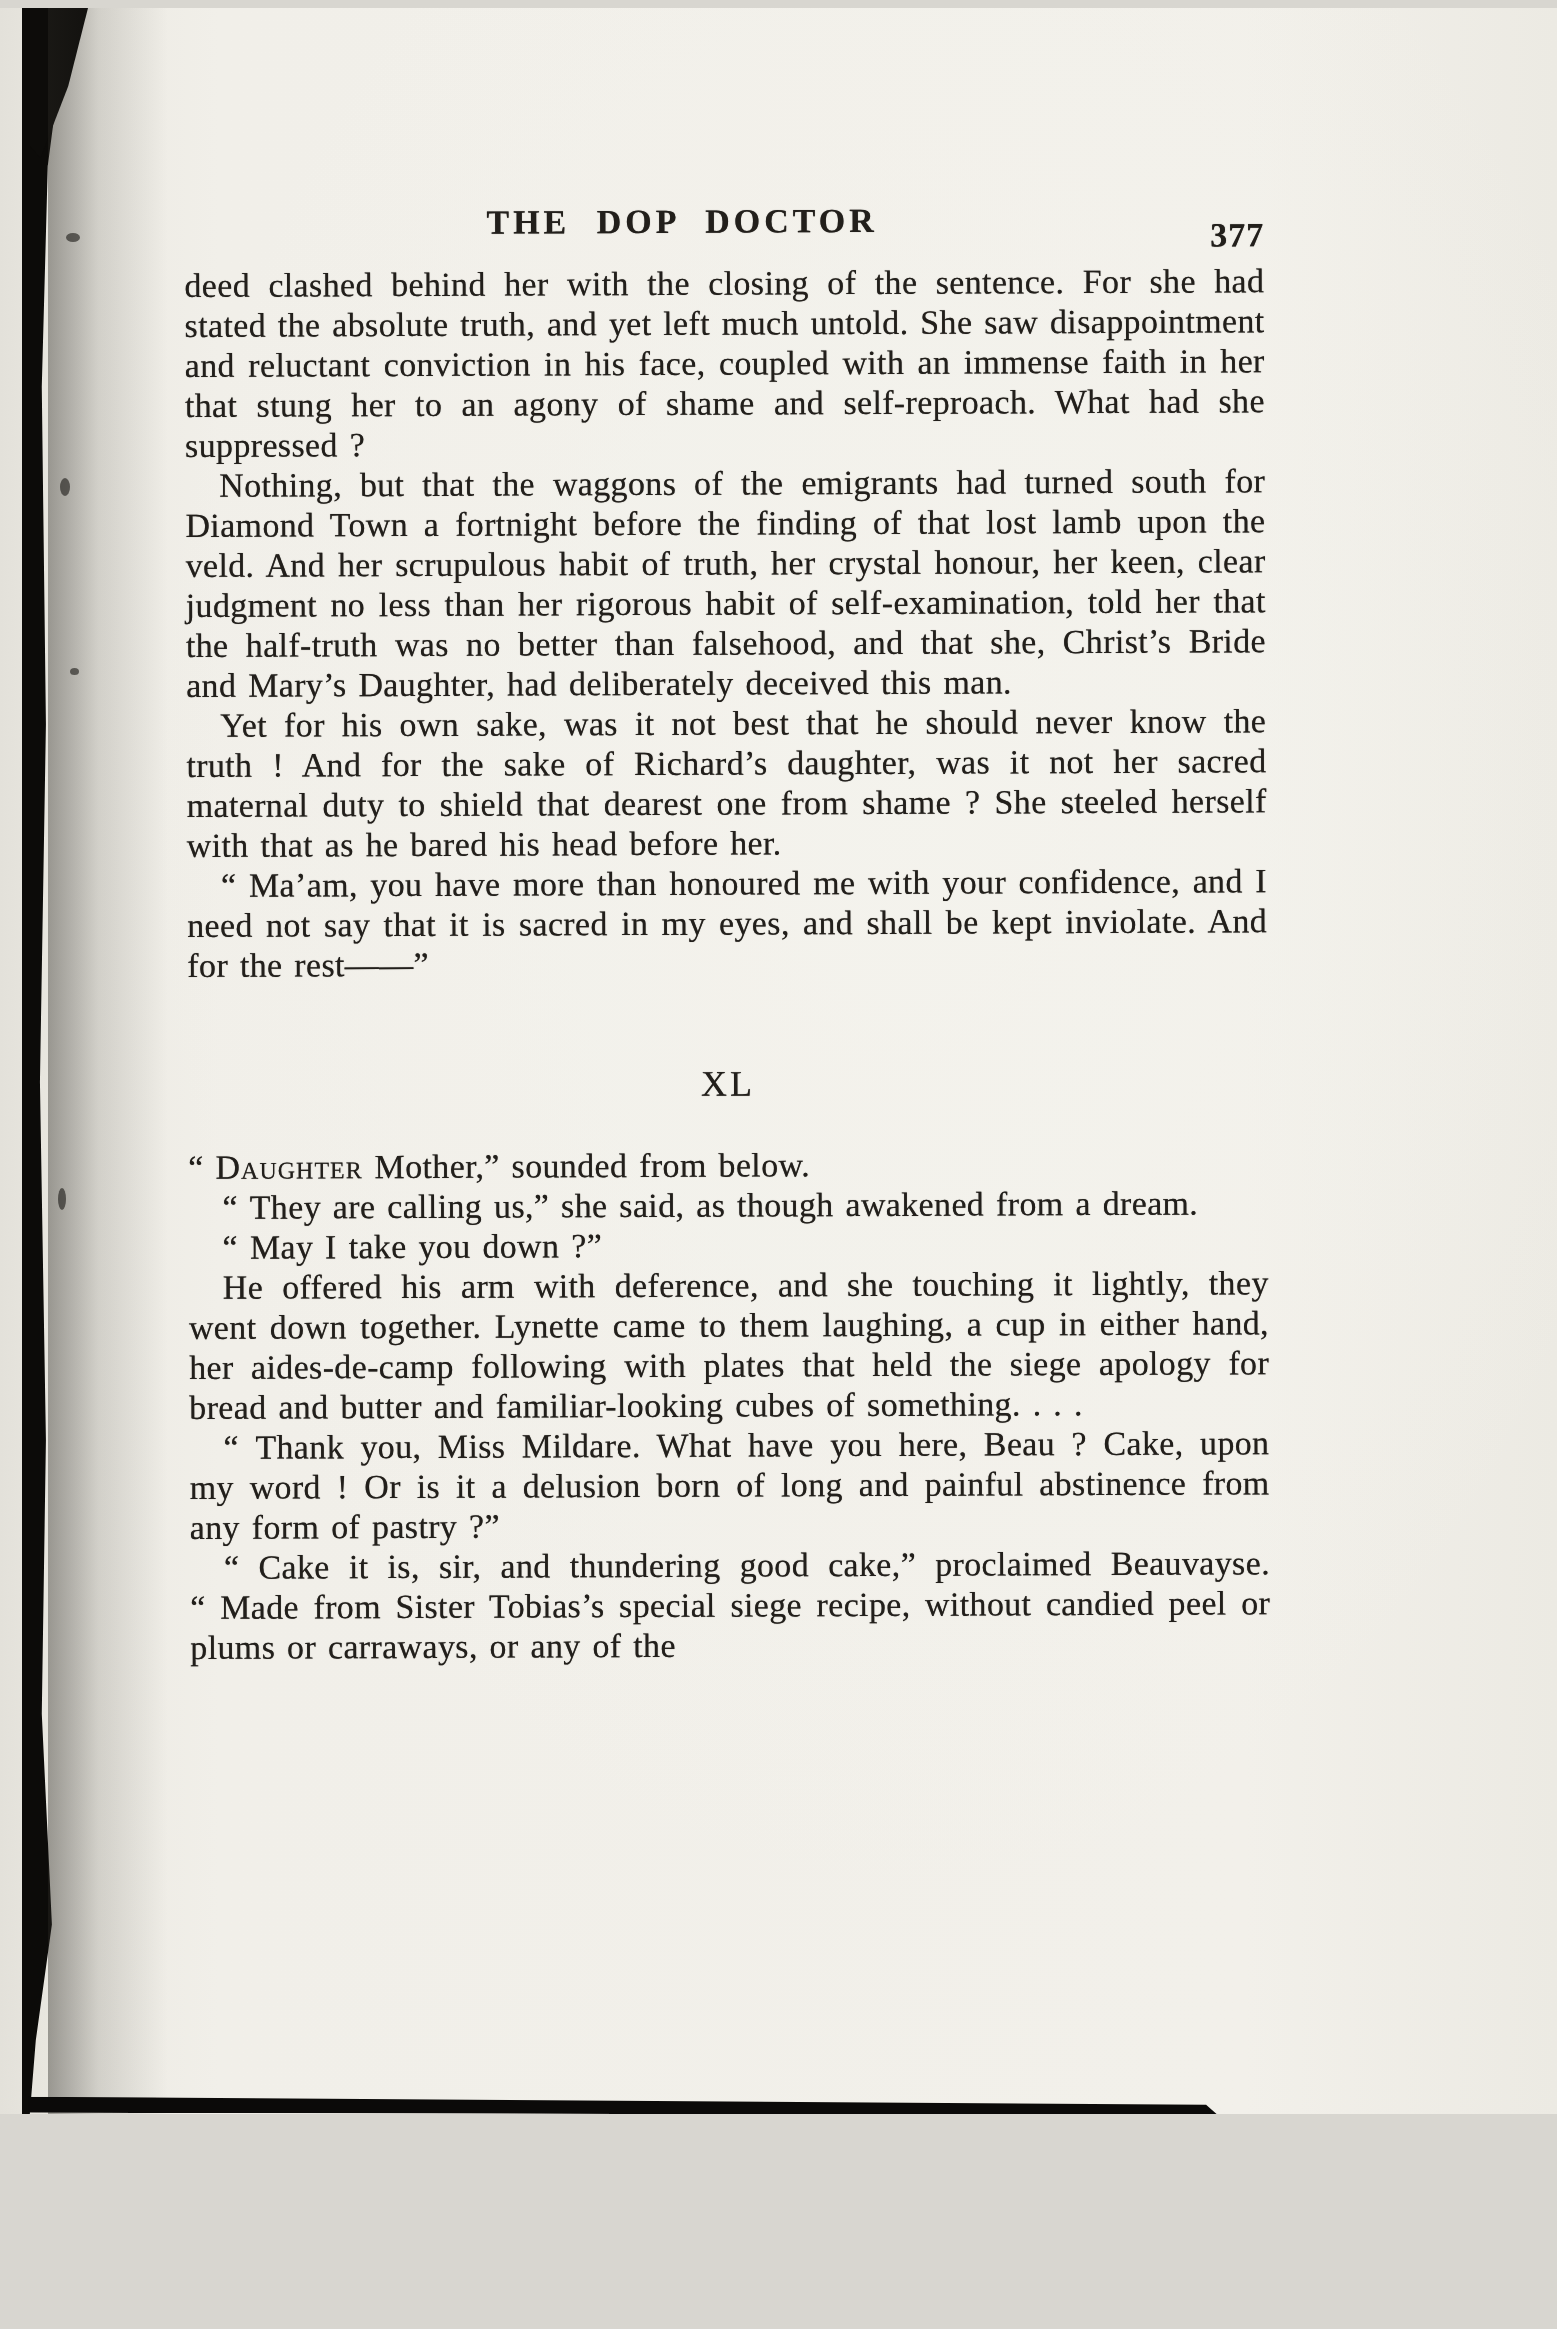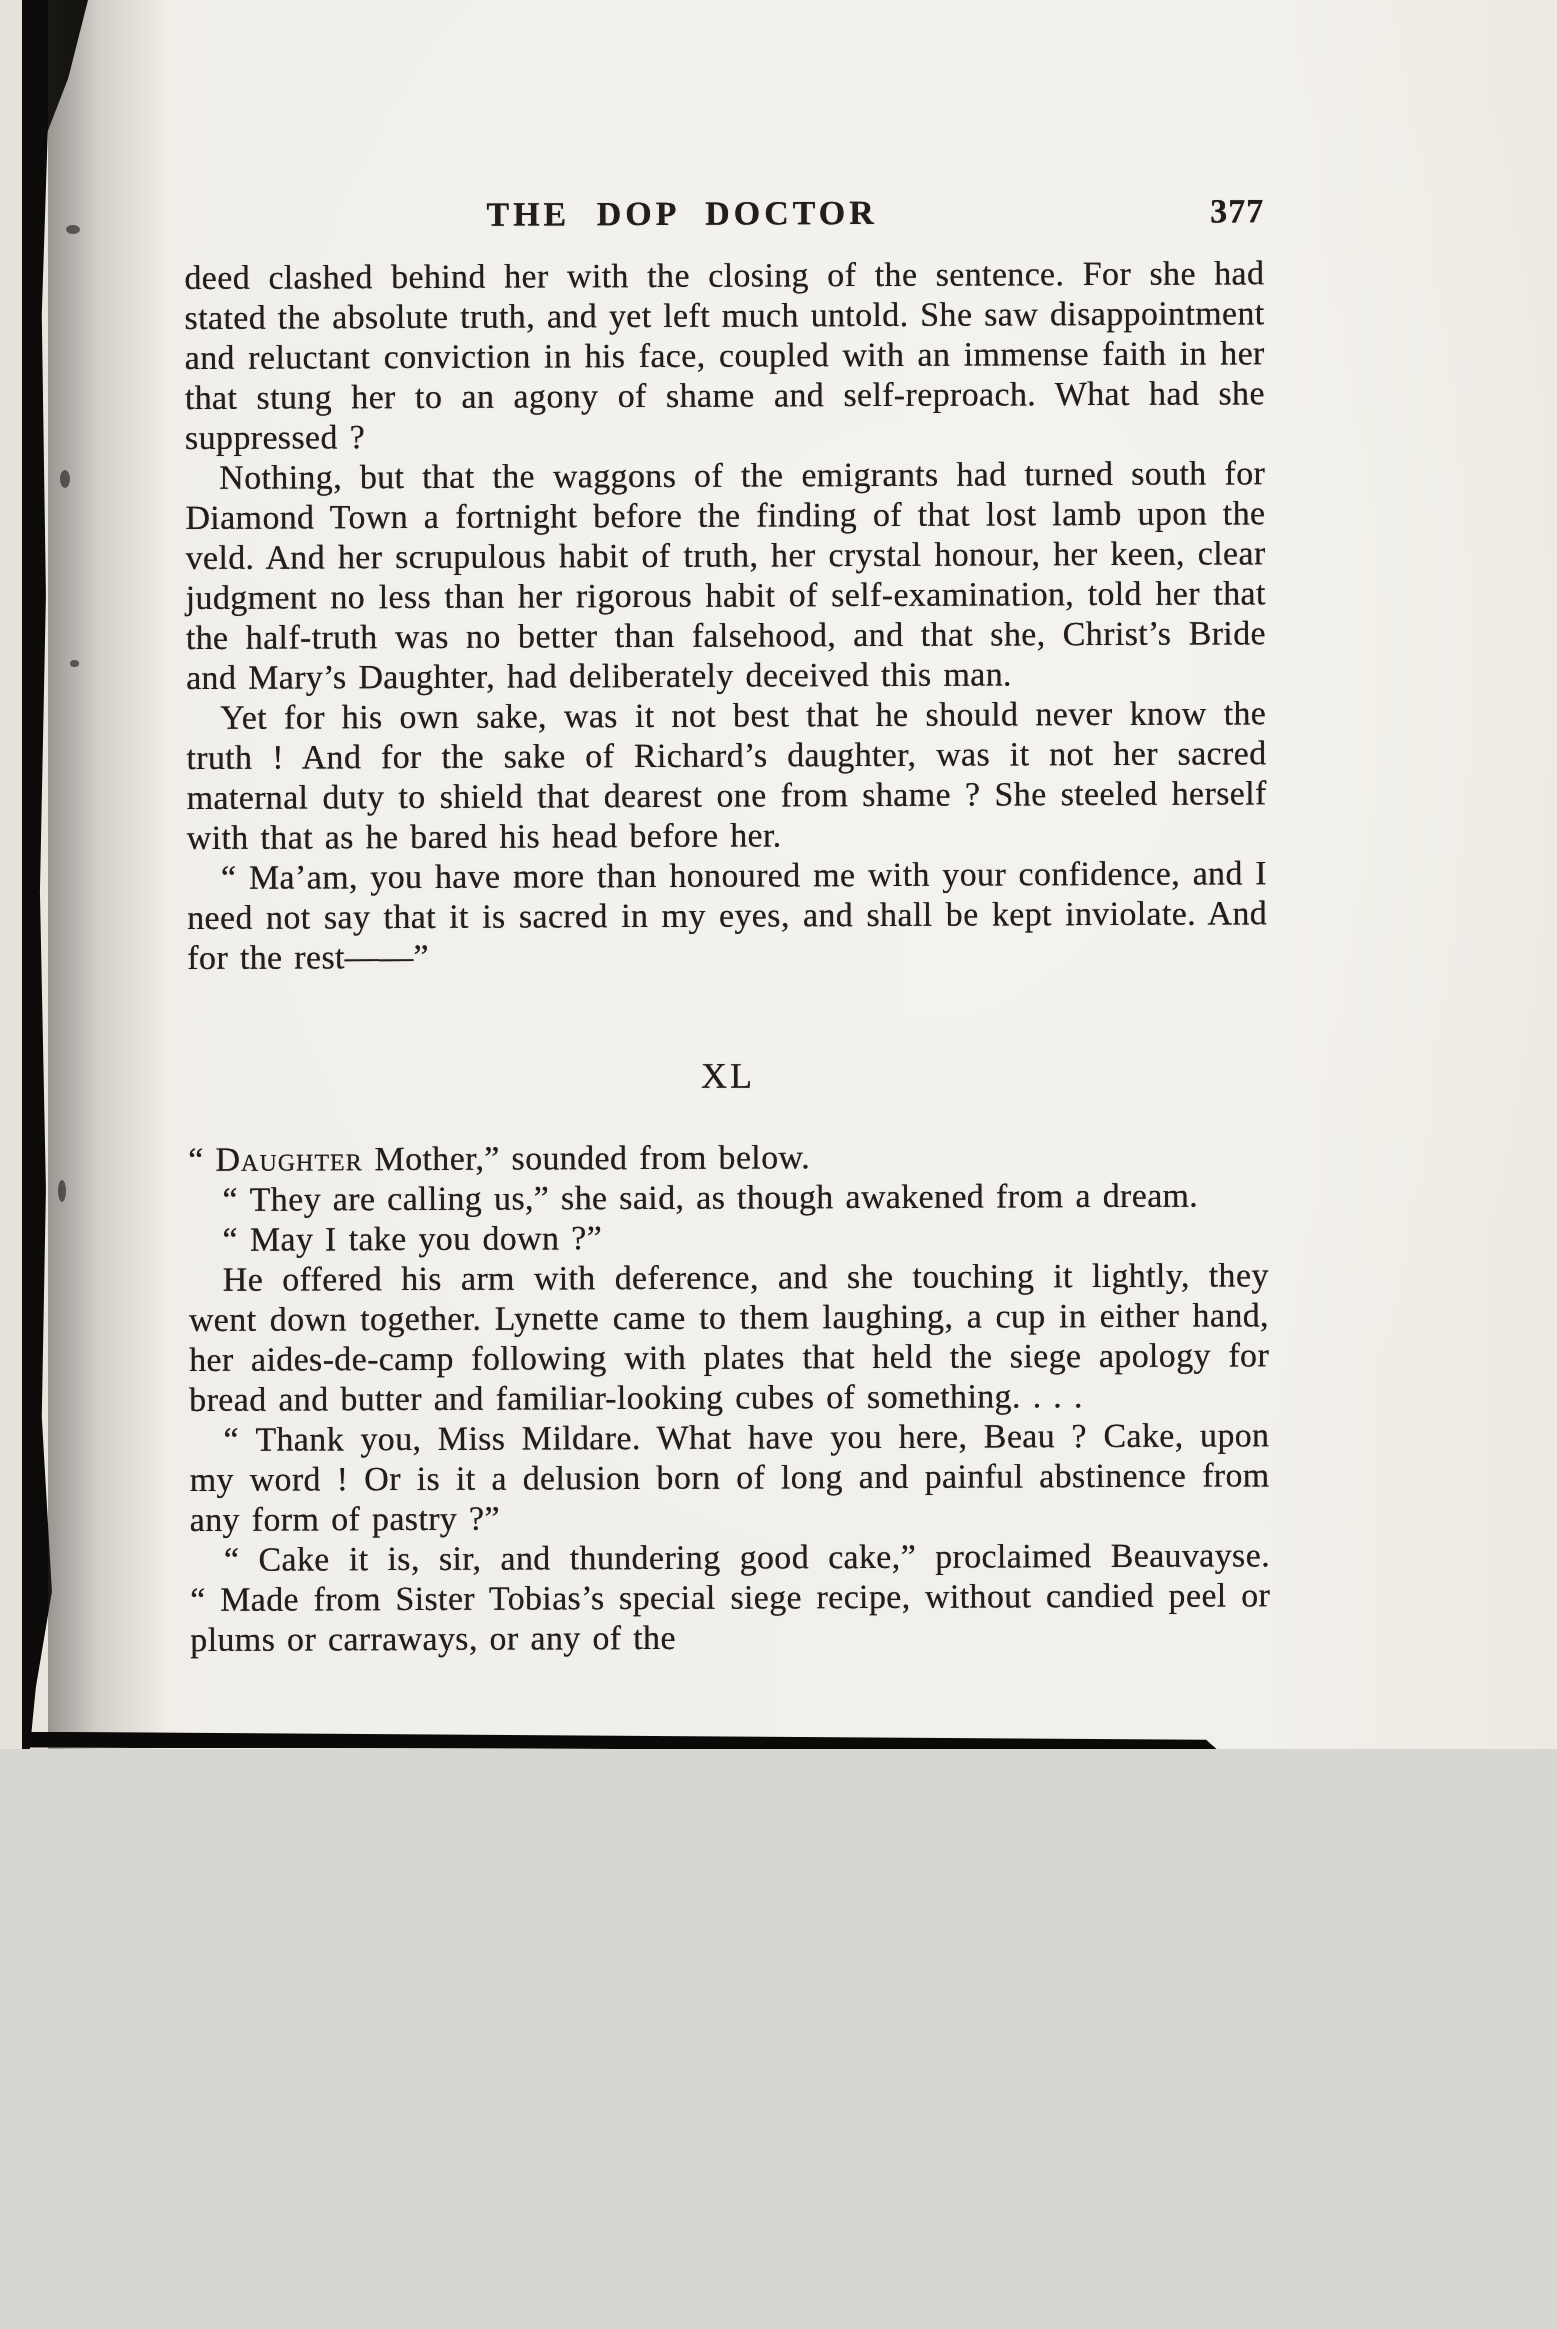--- a/index.html
+++ b/index.html
@@ -3,26 +3,27 @@
 <meta charset="utf-8">
 <style>
   html, body {
     margin: 0;
     padding: 0;
     background: #d8d6d0;
   }
   .scan {
     position: relative;
     width: 1557px;
-    height: 1749px;
+    height: 2106px;
     overflow: hidden;
     background:
       radial-gradient(ellipse at 58% 38%, rgba(244,243,237,0.9) 0%, rgba(240,238,232,0.0) 60%),
       linear-gradient(90deg, #e3e1da 0%, #edebe4 6%, #f1efe9 14%, #f2f0ea 80%, #eceae3 100%);
     font-family: "Liberation Serif", "DejaVu Serif", serif;
+    margin-top: 8px;
   }
 
   
   .edge-black {
     position: absolute;
     left: 22px; top: 0;
     width: 46px; height: 100%;
     background: #0c0b09;
     clip-path: polygon(0 0, 100% 0, 86% 2.5%, 56% 7.5%, 43% 18%, 52% 34%, 39% 51%, 52% 68%, 43% 81%, 65% 91%, 30% 96.5%, 17% 100%, 0 100%);
   }
@@ -79,21 +80,21 @@
     text-align: center;
     font-weight: bold;
     letter-spacing: 4px;
     word-spacing: 14px;
     margin-bottom: 22px;
     text-align-last: center;
   }
   .running-header .title { display: inline-block; transform: translateX(-42px); }
   .running-header .pagenum {
     position: absolute;
-    right: 0; top: 0;
+    right: 0; top: 16px;
     letter-spacing: 1px;
   }
   p.para { margin: 0; }
   p.indent { text-indent: 34px; }
   .smallcaps { font-variant: small-caps; letter-spacing: 1px; }
   .chapter-heading {
     margin: 80px 0 42px 0;
     font-size: 36px;
     font-weight: normal;
     text-align: center;

